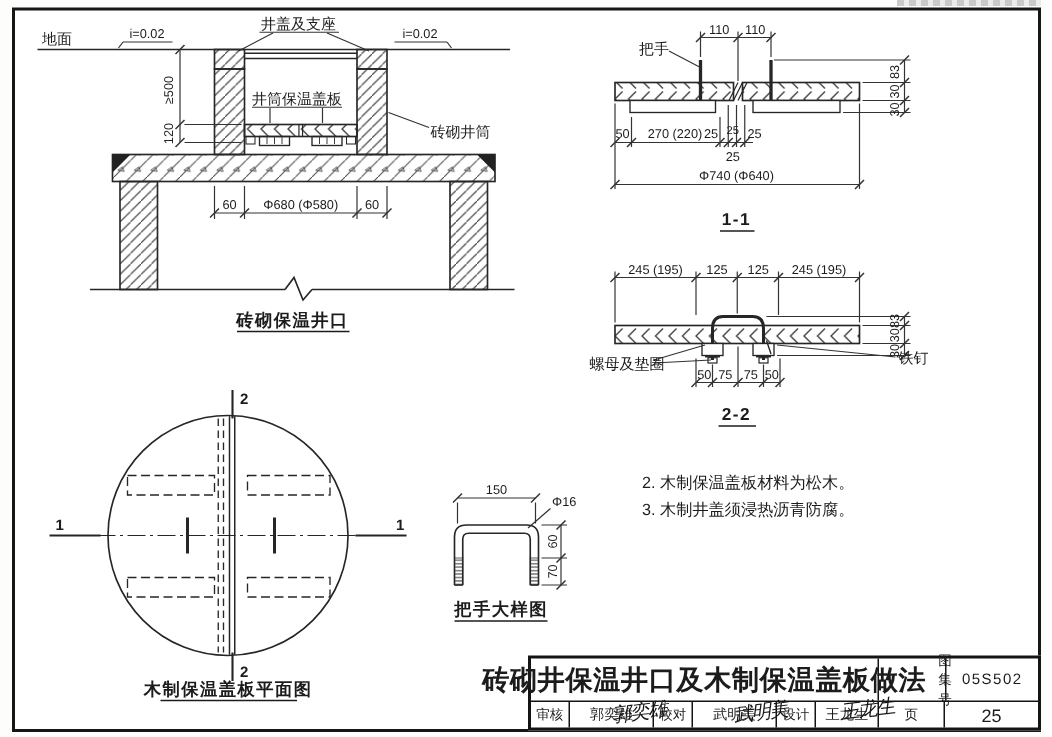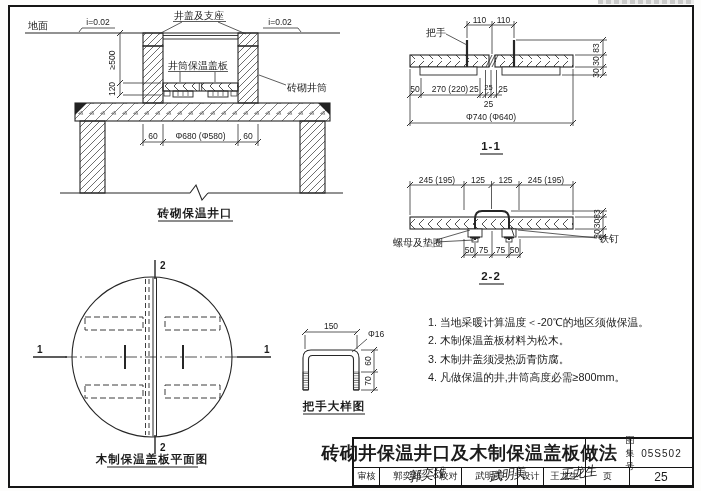--- a/index.html
+++ b/index.html
@@ -282,24 +282,22 @@
     <line x1="15" y1="106" x2="77" y2="106" stroke="#1c1c1c" stroke-width="1.1"></line>
   </g>
   <text class="dim" x="43" y="21" text-anchor="middle">150</text>
   <text class="dim" x="80" y="29">Φ16</text>
   <text class="dim" transform="rotate(-90 83 53)" x="83" y="53" text-anchor="middle">60</text>
   <text class="dim" transform="rotate(-90 83 73)" x="83" y="73" text-anchor="middle">70</text>
   <text class="ttl" x="46" y="102" text-anchor="middle">把手大样图</text>
 </svg>
 
 <div class="notes">
-  <p>1. 当地采暖计算温度＜-20℃的地区须做保温。</p>
   <p>2. 木制保温盖板材料为松木。</p>
   <p>3. 木制井盖须浸热沥青防腐。</p>
-  <p>4. 凡做保温的井,井筒高度必需≥800mm。</p>
 </div>
 
 <div class="tb">
   <div class="tb-row1">
     <div class="tb-title">砖砌井保温井口及木制保温盖板做法</div>
     <div class="tb-alabel">图集号</div>
     <div class="tb-aval">05S502</div>
   </div>
   <div class="tb-row2">
     <div class="tb-c rl">审核</div>

